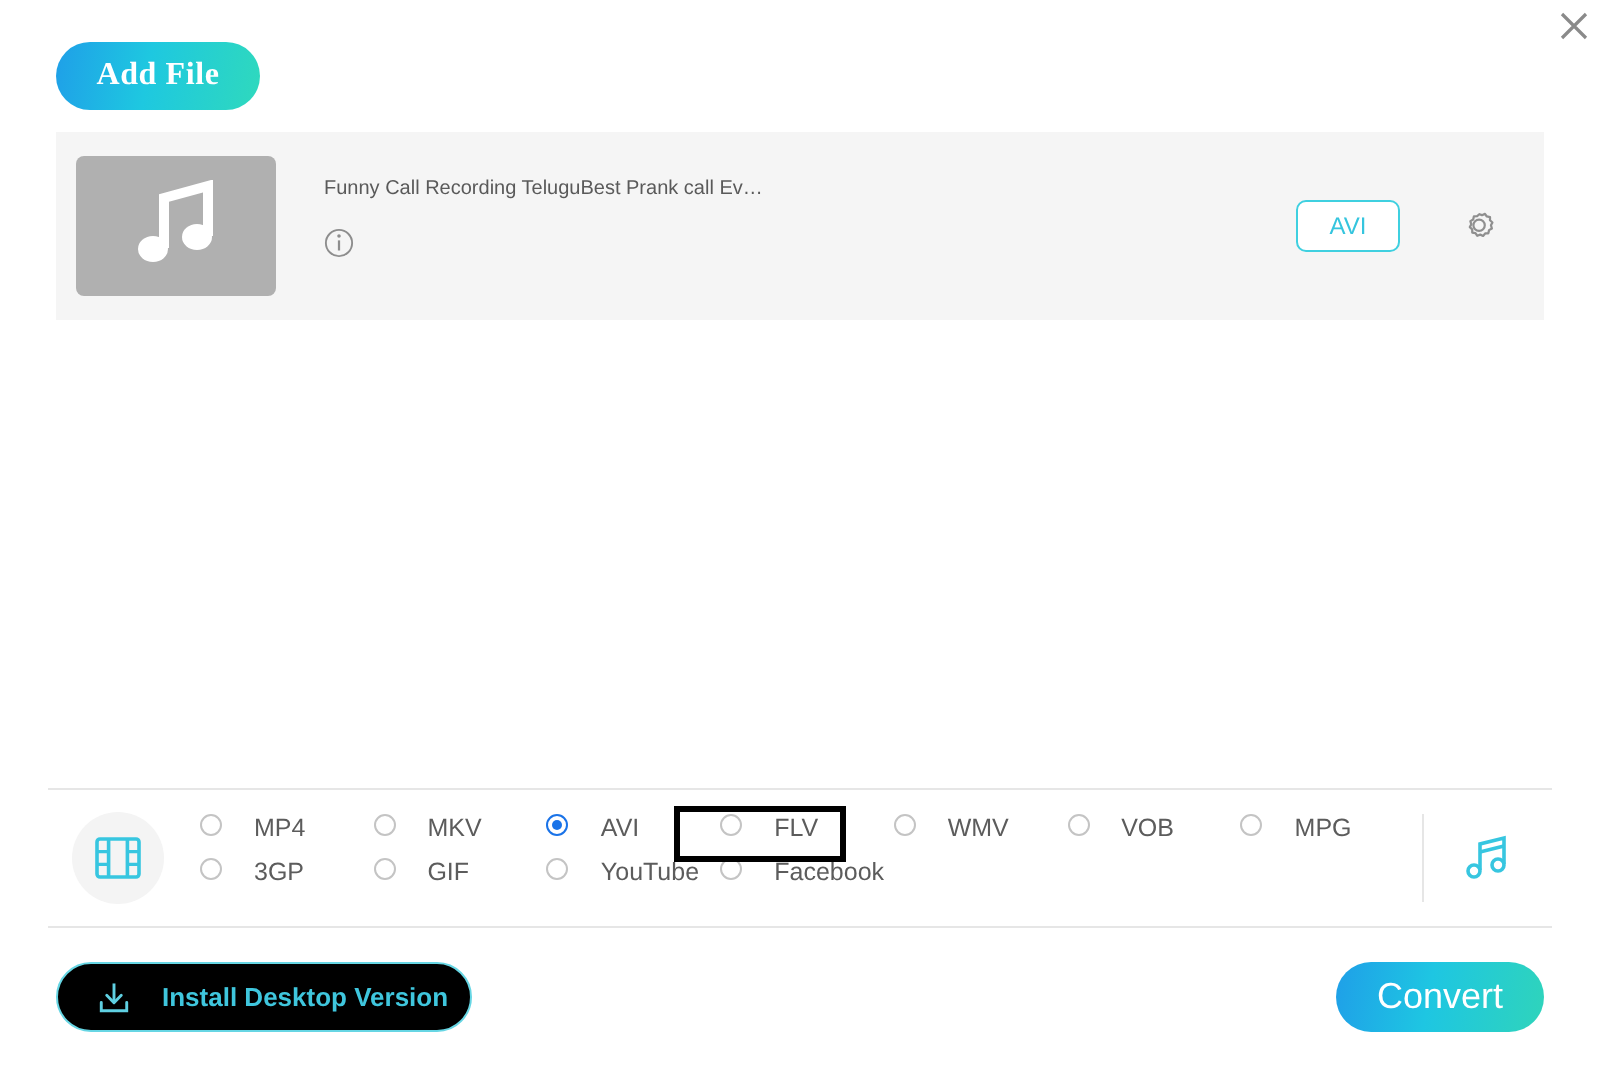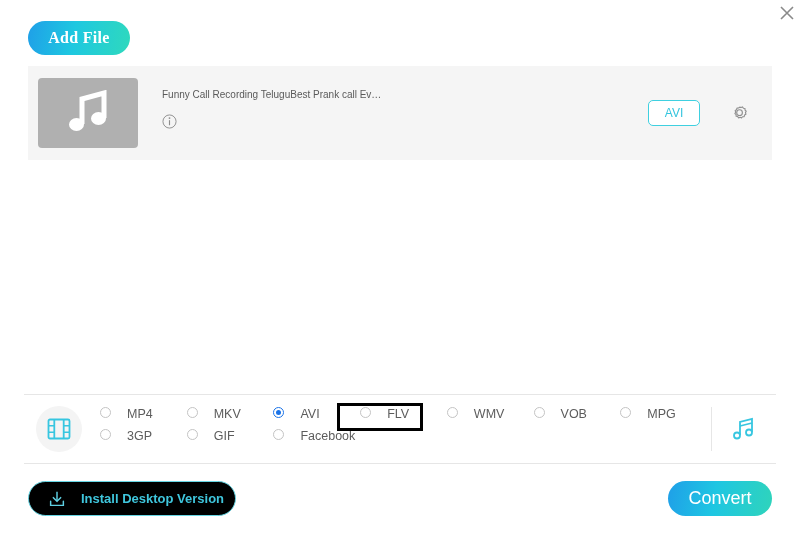--- a/index.html
+++ b/index.html
@@ -346,20 +346,24 @@
     <label class="fmt-opt">
         <span class="radio"></span>
         <span>3GP</span>
       </label>
     <label class="fmt-opt">
         <span class="radio"></span>
         <span>GIF</span>
       </label>
     <label class="fmt-opt">
         <span class="radio"></span>
+        <span>YouTube</span>
+      </label>
+    <label class="fmt-opt">
+        <span class="radio"></span>
         <span>Facebook</span>
       </label>
   </div>
 
   <div class="audio-divider"></div>
 
   <div class="audio-icon-wrap">
     <svg width="30" height="30" viewBox="0 0 30 30">
       <path d="M11 21 L11 8 L23 5 L23 18" stroke="#37c6e0" stroke-width="1.8" fill="none"></path>
       <path d="M11 12 L23 9" stroke="#37c6e0" stroke-width="1.8" fill="none"></path>

